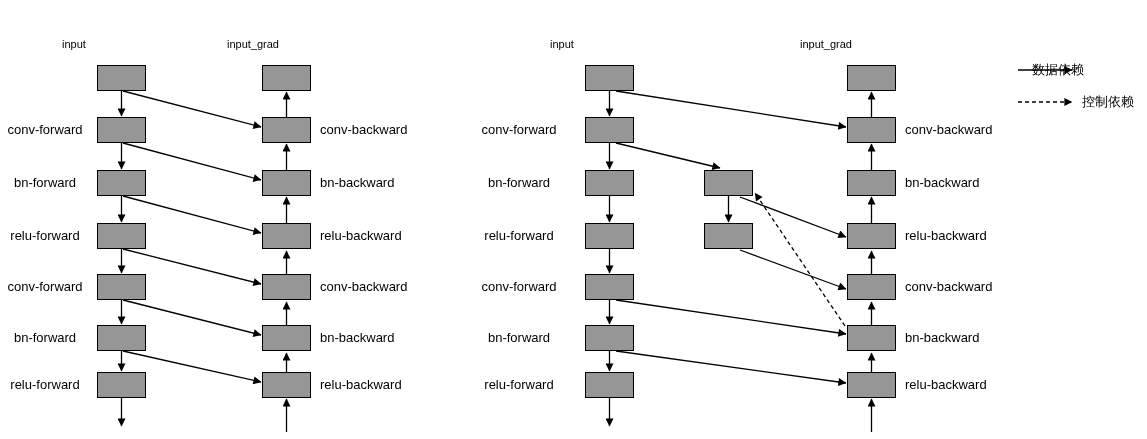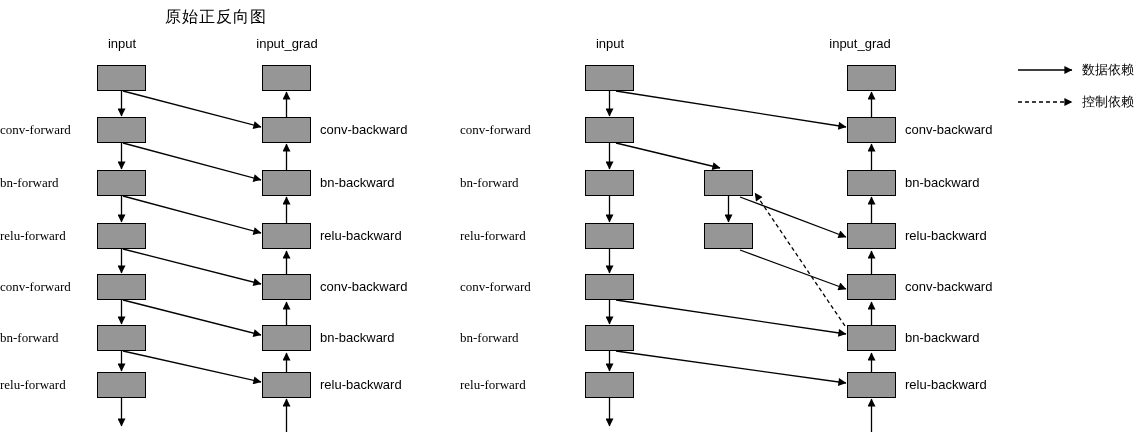--- a/index.html
+++ b/index.html
@@ -5,22 +5,22 @@
   html,body{margin:0;padding:0;background:#fff;}
   .canvas{
     position:relative;width:1147px;height:439px;background:#ffffff;
     font-family:"Liberation Sans","DejaVu Sans",sans-serif;color:#000;overflow:hidden;
   }
   .node{
     position:absolute;width:49px;height:26px;background:#969696;
     border:1.4px solid #000;box-sizing:border-box;
   }
   .lbl{position:absolute;font-size:13px;line-height:16px;height:16px;white-space:nowrap;}
-  .r{text-align:left;font-family:Liberation Serif, serif;}
-  .hdr{position:absolute;font-size:13px;line-height:16px;height:16px;width:120px;text-align:center;white-space:nowrap;}
+  .r{text-align:center;}
+  .hdr{position:absolute;font-size:11px;line-height:16px;height:16px;width:120px;text-align:left;white-space:nowrap;}
   .ttl{position:absolute;font-size:16px;line-height:20px;height:20px;text-align:center;letter-spacing:1px;white-space:nowrap;}
   svg.overlay{position:absolute;left:0;top:0;width:1147px;height:439px;}
   svg.overlay line{stroke:#000;stroke-width:1.3;}
   svg.overlay line.dash{stroke-dasharray:4 3;}
 </style>
 </head>
 <body>
 
 <div class="canvas">
 
@@ -93,21 +93,20 @@
     <g>
       <line class="dash" x1="845" y1="326" x2="755" y2="193" marker-end="url(#ah)"></line>
     </g>
 
     <g>
       <line x1="1018" y1="70" x2="1072" y2="70" marker-end="url(#ah)"></line>
       <line class="dash" x1="1018" y1="102" x2="1072" y2="102" marker-end="url(#ah)"></line>
     </g>
   </svg>
 
-  <div class="ttl" style="left:66px;top:7px;width:300px">原始正反向图</div>
   <div class="hdr" style="left:62px;top:36px">input</div>
   <div class="hdr" style="left:227px;top:36px">input_grad</div>
 
   <div class="node" style="left:97px;top:65px"></div>
   <div class="node" style="left:97px;top:117px"></div>
   <div class="node" style="left:97px;top:170px"></div>
   <div class="node" style="left:97px;top:223px"></div>
   <div class="node" style="left:97px;top:274px"></div>
   <div class="node" style="left:97px;top:325px"></div>
   <div class="node" style="left:97px;top:372px"></div>
@@ -163,16 +162,16 @@
   <div class="lbl r" style="left:460px;width:118px;top:330px">bn-forward</div>
   <div class="lbl r" style="left:460px;width:118px;top:377px">relu-forward</div>
 
   <div class="lbl" style="left:905px;top:122px">conv-backward</div>
   <div class="lbl" style="left:905px;top:175px">bn-backward</div>
   <div class="lbl" style="left:905px;top:228px">relu-backward</div>
   <div class="lbl" style="left:905px;top:279px">conv-backward</div>
   <div class="lbl" style="left:905px;top:330px">bn-backward</div>
   <div class="lbl" style="left:905px;top:377px">relu-backward</div>
 
-  <div class="lbl" style="left:1082px;top:62px">数据依赖</div>
+  <div class="lbl" style="left:1032px;top:62px">数据依赖</div>
   <div class="lbl" style="left:1082px;top:94px">控制依赖</div>
 
 </div>
 
 </body></html>

